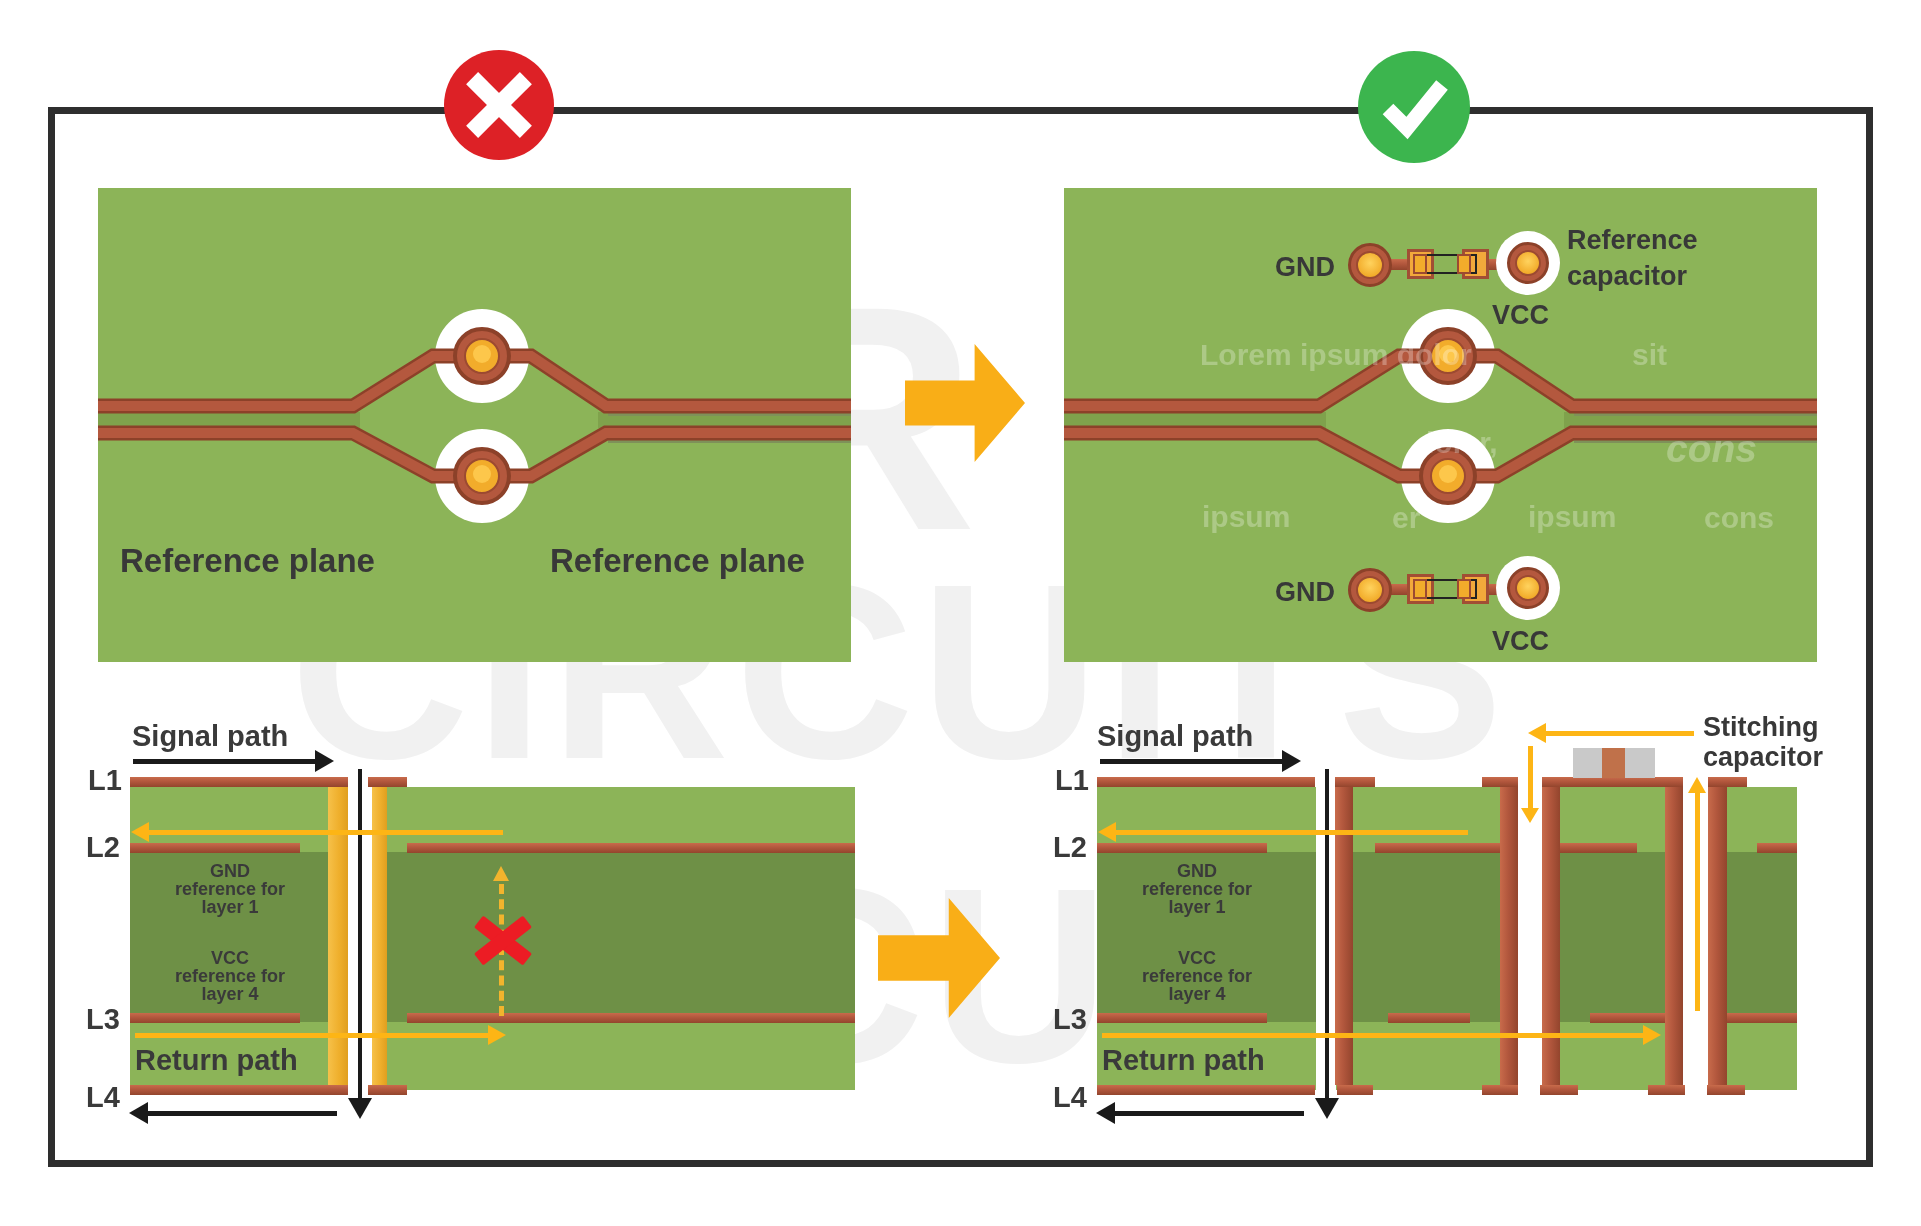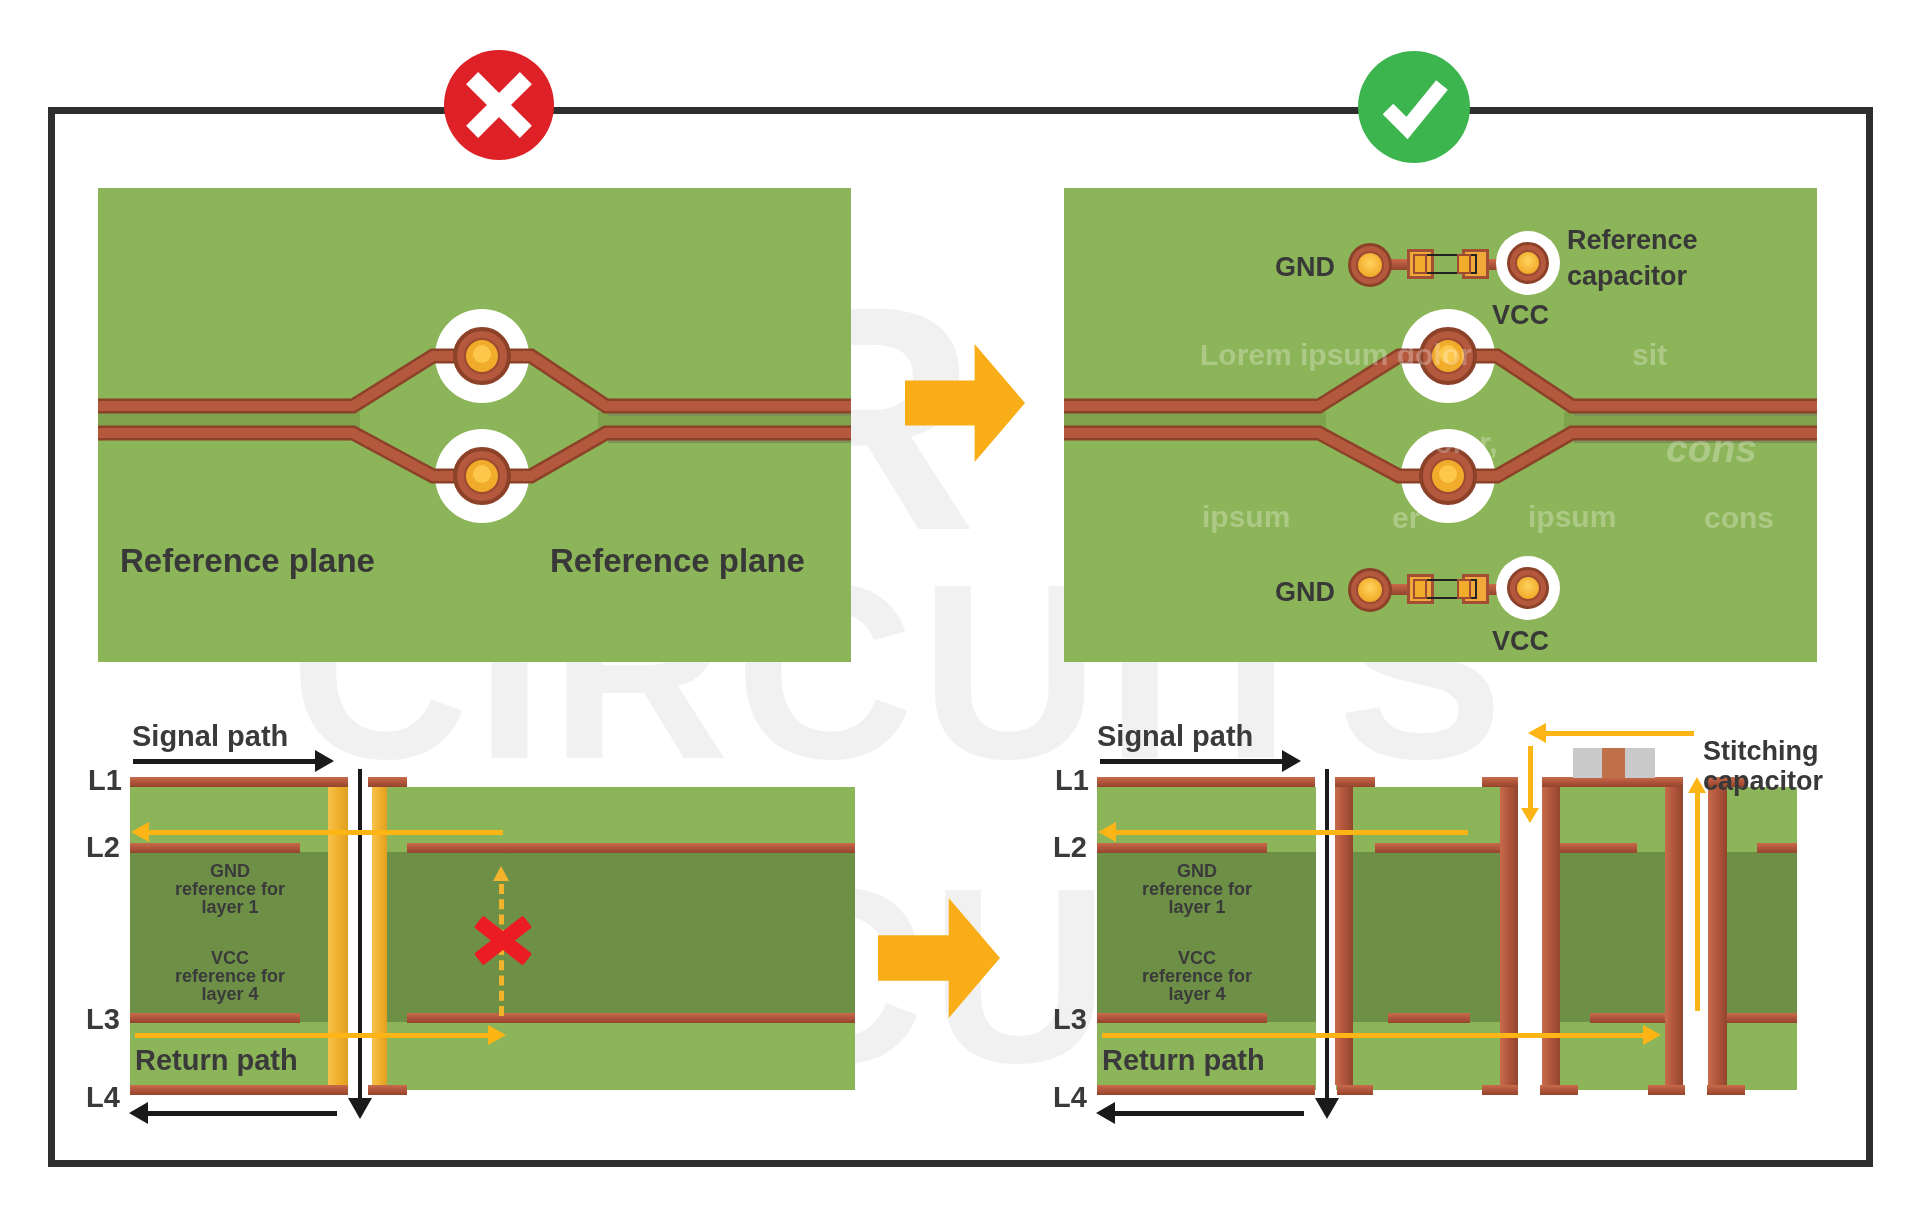--- a/index.html
+++ b/index.html
@@ -266,21 +266,21 @@
   </div>
   <div class="cstxt" style="left:1097px;top:949px;width:200px;font-size:18px;line-height:18px;">
     <div>VCC</div>
     <div>reference for</div>
     <div>layer 4</div>
   </div>
 
   <div class="abs" style="left:1573px;top:748px;width:82px;height:30px;background:#C9C9C9;z-index:5;"></div>
   <div class="abs" style="left:1602px;top:748px;width:23px;height:30px;background:#C0714A;z-index:6;"></div>
 
-  <div class="lbl" style="left:1703px;top:712px;font-size:27px;line-height:30px;z-index:6;margin-top:24px;">
+  <div class="lbl" style="left:1703px;top:712px;font-size:27px;line-height:30px;z-index:6;">
     <div>Stitching</div>
     <div>capacitor</div>
   </div>
   <div class="ylw" style="left:1546px;top:731px;width:148px;height:5px;"></div>
   <div class="tri" style="left:1528px;top:723px;border-top:10px solid transparent;border-bottom:10px solid transparent;border-right:18px solid #FDB515;"></div>
   <div class="ylw" style="left:1528px;top:746px;width:5px;height:62px;"></div>
   <div class="tri" style="left:1521px;top:808px;border-left:9px solid transparent;border-right:9px solid transparent;border-top:15px solid #FDB515;"></div>
   <div class="ylw" style="left:1695px;top:793px;width:5px;height:218px;"></div>
   <div class="tri" style="left:1688px;top:777px;border-left:9px solid transparent;border-right:9px solid transparent;border-bottom:16px solid #FDB515;"></div>
 

